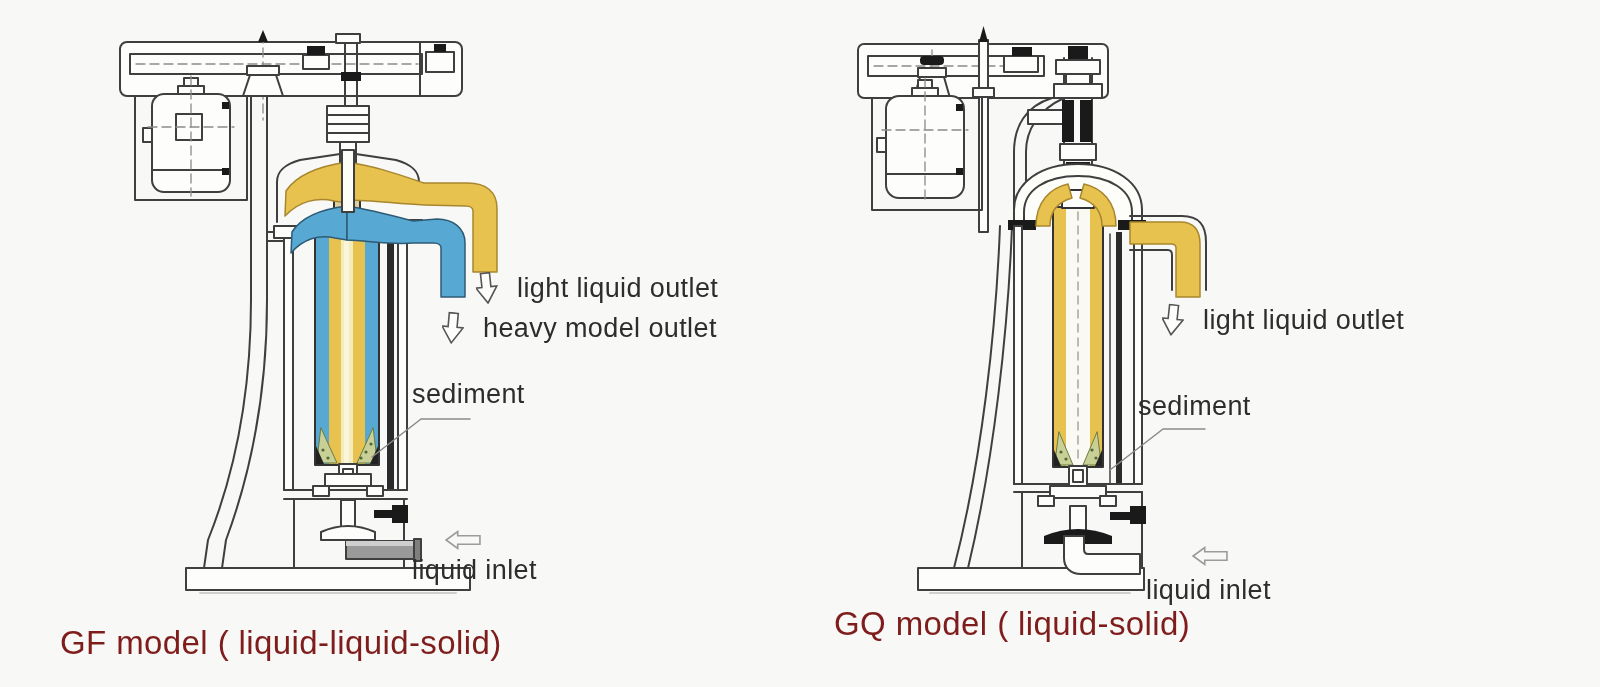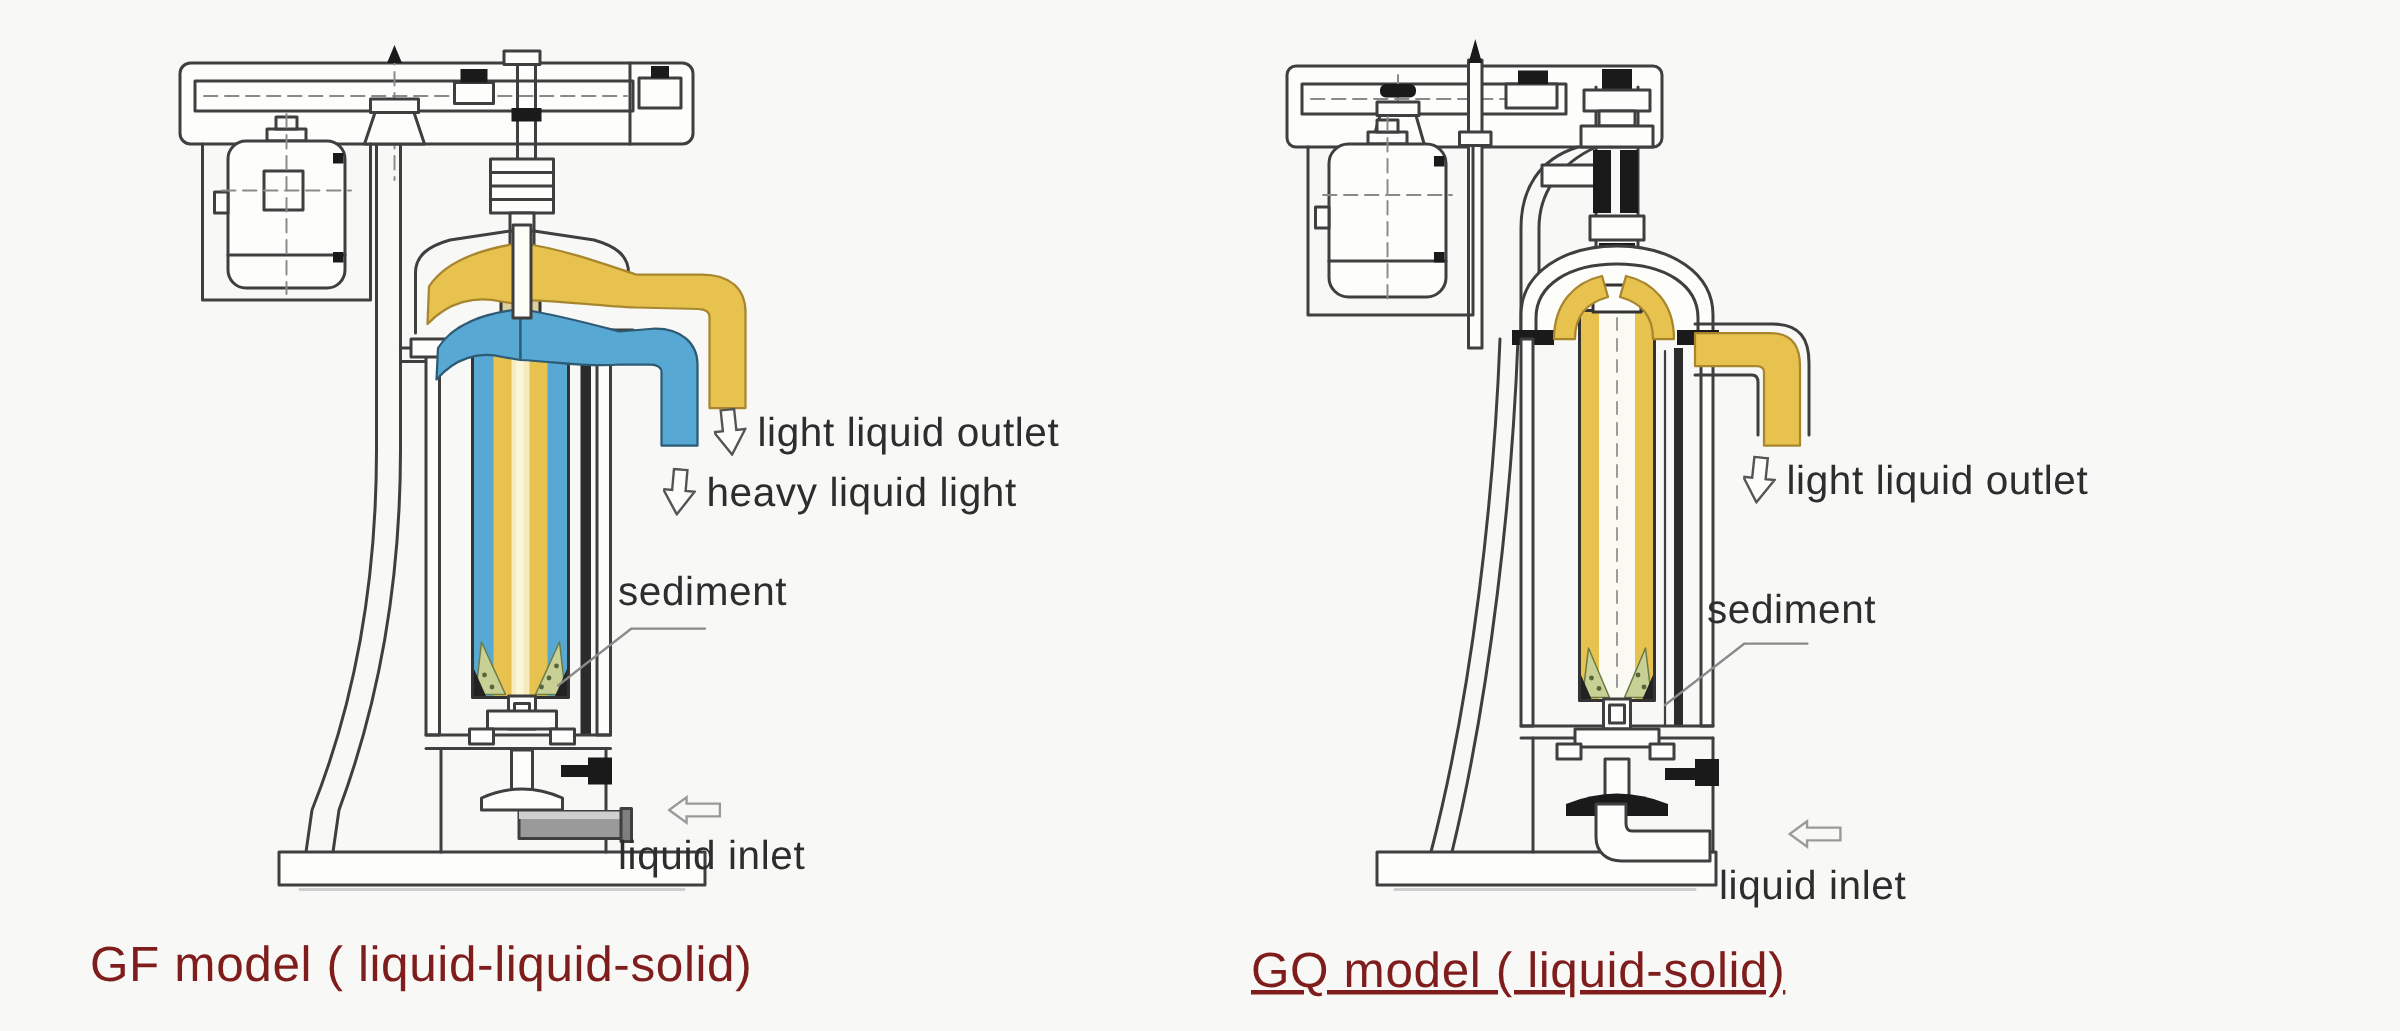--- a/index.html
+++ b/index.html
@@ -10,21 +10,21 @@
     --text:#2d2d2d;
     --bg:#f8f8f6;
   }
   html,body{margin:0;padding:0;}
   body{background:#fff;font-family:"Liberation Sans","DejaVu Sans",sans-serif;}
   .stage{position:relative;width:1600px;height:687px;background:var(--bg);overflow:hidden;}
   .art{position:absolute;left:0;top:0;}
   .fill-light{fill:var(--light-liquid);}
   .fill-heavy{fill:var(--heavy-liquid);}
   .fill-sed{fill:var(--sediment);}
-  .label{position:absolute;display:flex;align-items:flex-start;gap:7px;color:var(--text);
+  .label{position:absolute;display:flex;align-items:flex-start;gap:19px;color:var(--text);
          font-size:27px;letter-spacing:.4px;white-space:nowrap;line-height:1.1;}
   .label .txt{padding-top:2px;}
   .caption{position:absolute;color:#7f1d1d;font-size:33px;letter-spacing:.4px;white-space:nowrap;}
   .inlet-arrow{position:absolute;}
 </style>
 </head>
 <body>
 
 <div class="stage">
 
@@ -283,21 +283,21 @@
     <svg width="22" height="32" viewBox="0 0 22 32" style="transform:rotate(-6deg);">
       <path d="M6,1 L15,1 L15,15 L21,15 L10.5,31 L0,15 L6,15 Z" fill="#fdfdfb" stroke="#555" stroke-width="1.6"></path>
     </svg>
     <span class="txt">light liquid outlet</span>
   </div>
 
   <div class="label" style="left:442px;top:312px;">
     <svg width="22" height="32" viewBox="0 0 22 32" style="transform:rotate(5deg);">
       <path d="M6,1 L15,1 L15,15 L21,15 L10.5,31 L0,15 L6,15 Z" fill="#fdfdfb" stroke="#555" stroke-width="1.6"></path>
     </svg>
-    <span class="txt">heavy liquid light</span>
+    <span class="txt">heavy model outlet</span>
   </div>
 
   <div class="label" style="left:412px;top:378px;">
     <span class="txt">sediment</span>
   </div>
 
   <svg class="inlet-arrow" style="left:445px;top:530px;" width="36" height="20" viewBox="0 0 34 18">
     <path d="M33,5 L12,5 L12,1 L1,9 L12,17 L12,13 L33,13 Z" fill="#f8f8f6" stroke="#9a9a9a" stroke-width="1.5"></path>
   </svg>
   <div class="label" style="left:412px;top:554px;">
@@ -317,14 +317,14 @@
     <span class="txt">sediment</span>
   </div>
 
   <svg class="inlet-arrow" style="left:1192px;top:546px;" width="36" height="20" viewBox="0 0 34 18">
     <path d="M33,5 L12,5 L12,1 L1,9 L12,17 L12,13 L33,13 Z" fill="#f8f8f6" stroke="#9a9a9a" stroke-width="1.5"></path>
   </svg>
   <div class="label" style="left:1146px;top:574px;">
     <span class="txt">liquid inlet</span>
   </div>
 
-  <div class="caption" style="left:834px;top:628px;text-decoration:underline;">GQ model ( liquid-solid)</div>
+  <div class="caption" style="left:834px;top:605px;">GQ model ( liquid-solid)</div>
 </div>
 
 </body></html>

